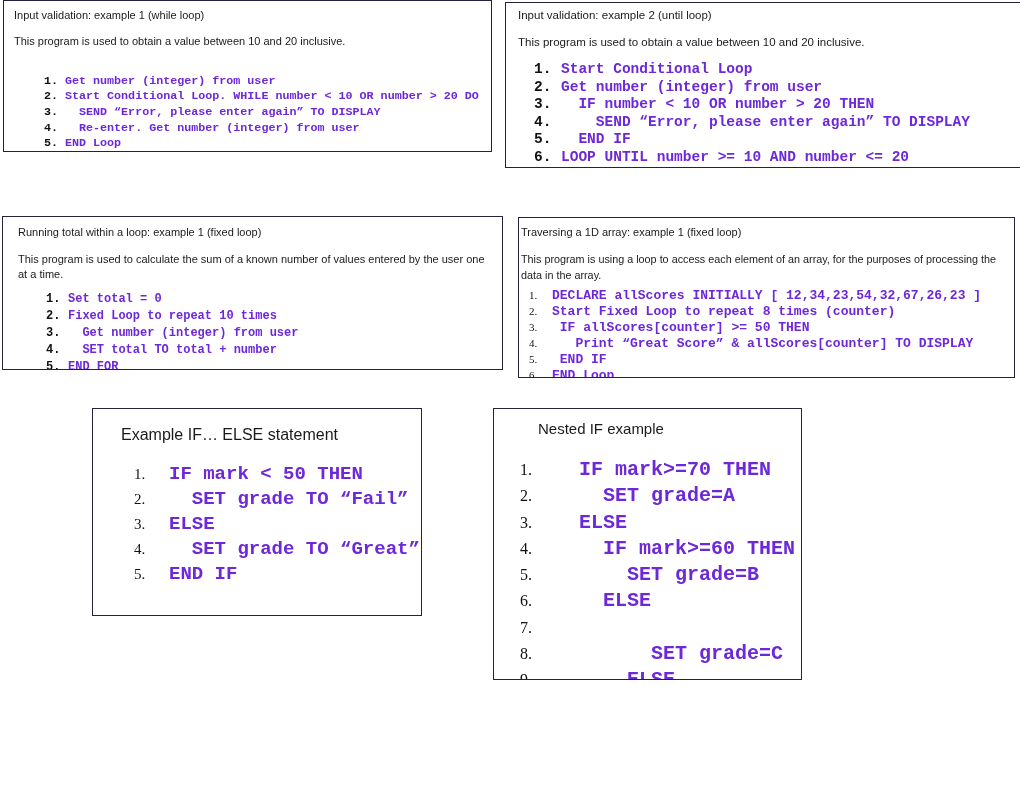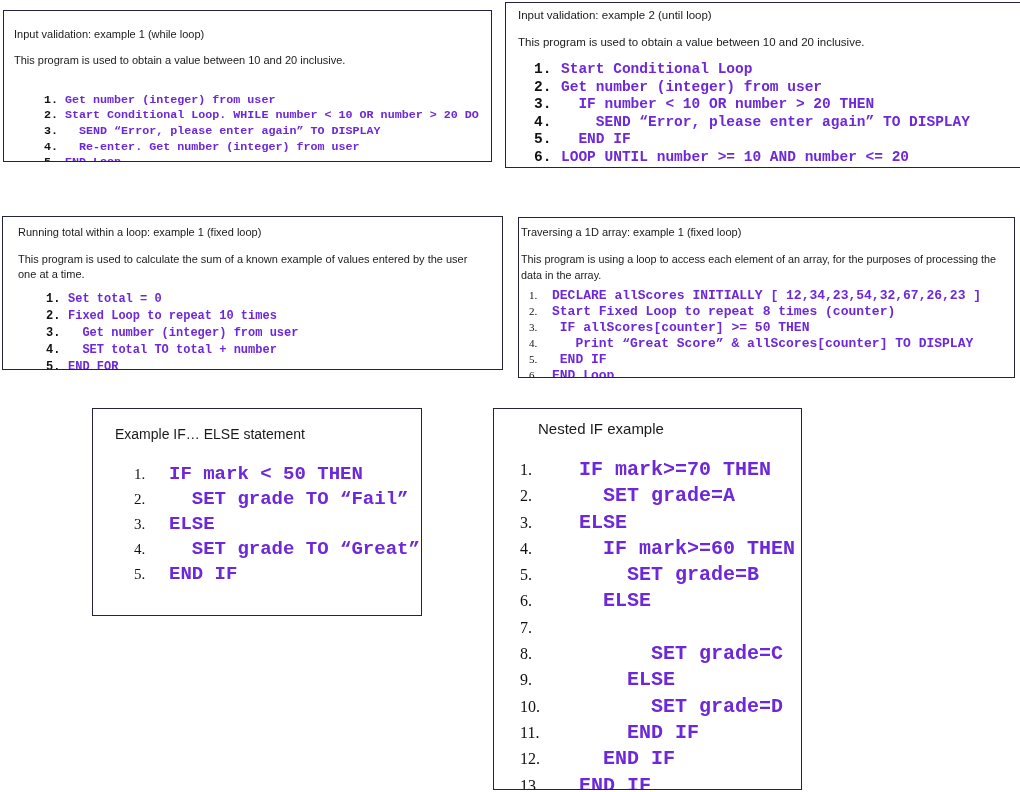--- a/index.html
+++ b/index.html
@@ -16,21 +16,21 @@
   .title { font-family:"Liberation Sans", sans-serif; color:#1a1a1a; }
   .desc  { font-family:"Liberation Sans", sans-serif; color:#1a1a1a; }
   .row   { display:flex; align-items:baseline; }
   .num   { flex:none; white-space:pre; }
   .code  {
     white-space:pre; font-family:"Liberation Mono", monospace;
     font-weight:bold; color:#6d28d9;
   }
 
   
-  .b1 { left:3px; top:10px; width:489px; height:152px; padding:16px 8px; }
+  .b1 { left:3px; top:0; width:489px; height:152px; padding:7px 8px; }
   .b1 .title { font-size:11px; line-height:13px; margin:1px 0 0 2px; }
   .b1 .desc  { font-size:11px; line-height:13px; margin:12.5px 0 0 2px; }
   .b1 .codeblock { margin:26px 0 0 32px; }
   .b1 .row  { line-height:15.7px; }
   .b1 .num  { width:21px; font-family:"Liberation Mono",monospace; font-weight:bold; font-size:11.7px; }
   .b1 .code { font-size:11.7px; }
 
   
   .b2 { left:505px; top:2px; width:531px; height:166px; padding:6px 12px; }
   .b2 .title { font-size:11.5px; line-height:13px; }
@@ -53,28 +53,28 @@
   .b4 { left:518px; top:217px; width:497px; height:161px; padding:8px 2px; }
   .b4 .title { font-size:11px; line-height:13px; }
   .b4 .desc  { font-size:10.8px; line-height:15.5px; margin-top:13px; }
   .b4 .codeblock { margin:5px 0 0 8px; }
   .b4 .row  { line-height:15.9px; }
   .b4 .num  { width:23px; font-family:"Liberation Serif",serif; font-size:11px; }
   .b4 .code { font-size:13px; }
 
   
   .b5 { left:92px; top:408px; width:330px; height:208px; padding:16px 12px; }
-  .b5 .title { font-size:14px; line-height:19px; margin-left:10px; }
+  .b5 .title { font-size:16px; line-height:19px; margin-left:16px; }
   .b5 .codeblock { margin:18px 0 0 29px; }
   .b5 .row  { line-height:25px; }
   .b5 .num  { width:35px; font-family:"Liberation Serif",serif; font-size:15px; }
   .b5 .code { font-size:19px; }
 
   
-  .b6 { left:493px; top:408px; width:309px; height:382px; padding:10px 8px; }
+  .b6 { left:493px; top:408px; width:309px; height:272px; padding:10px 8px; }
   .b6 .title { font-size:15px; line-height:19px; margin-left:36px; }
   .b6 .codeblock { margin:19px 0 0 18px; }
   .b6 .row  { line-height:26.3px; }
   .b6 .num  { width:39px; font-family:"Liberation Serif",serif; font-size:16px; }
   .b6 .code { font-size:20px;margin-left:20px; }
 </style>
 </head>
 <body style="background: rgb(255, 255, 255);">
 
 <div class="box b1" style="border-color: rgb(35, 35, 63);">
@@ -141,21 +141,21 @@
 
       <div class="row">
         <span class="num">6.</span>
         <span class="code">LOOP UNTIL number &gt;= 10 AND number &lt;= 20</span>
       </div>
     </div>
 </div>
 
 <div class="box b3" style="border-color: rgb(35, 35, 63);">
   <div class="title">Running total within a loop: example 1 (fixed loop)</div>
-  <div class="desc">This program is used to calculate the sum of a known example of values entered by the user one at a time.</div>
+  <div class="desc">This program is used to calculate the sum of a known number of values entered by the user one at a time.</div>
   <div class="codeblock">
 
       <div class="row">
         <span class="num">1.</span>
         <span class="code">Set total = 0</span>
       </div>
 
       <div class="row">
         <span class="num">2.</span>
         <span class="code">Fixed Loop to repeat 10 times</span>

